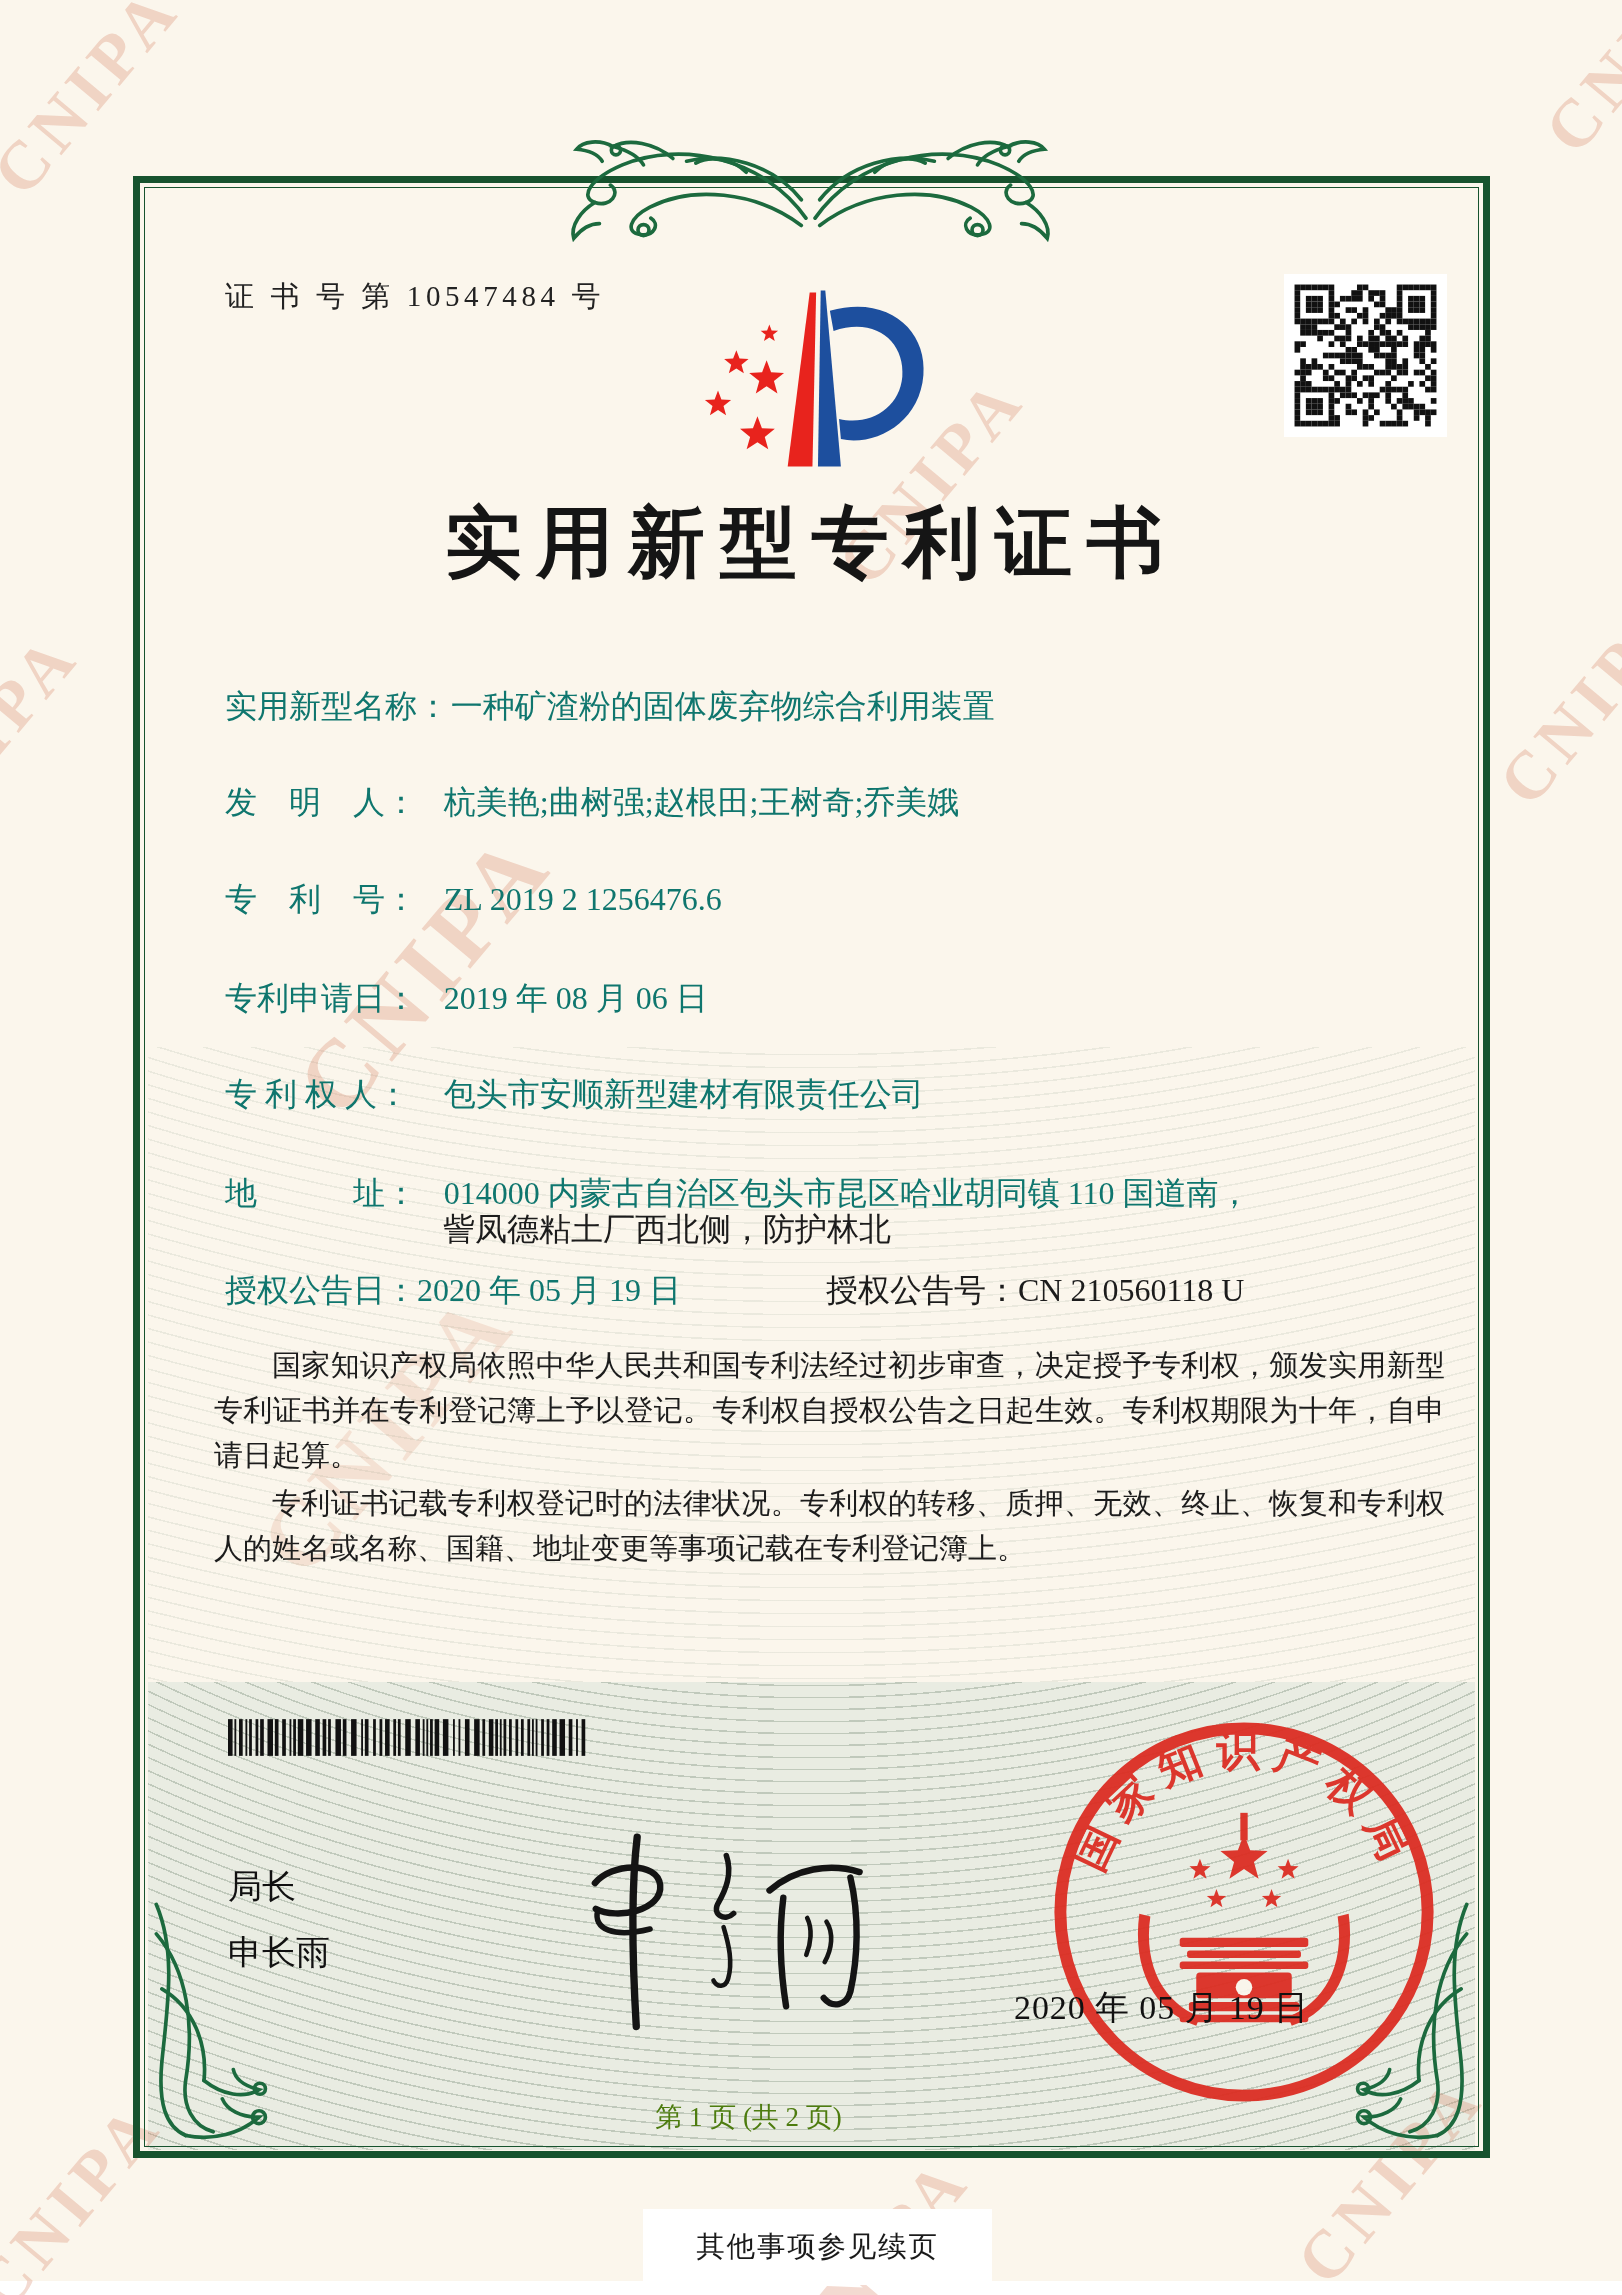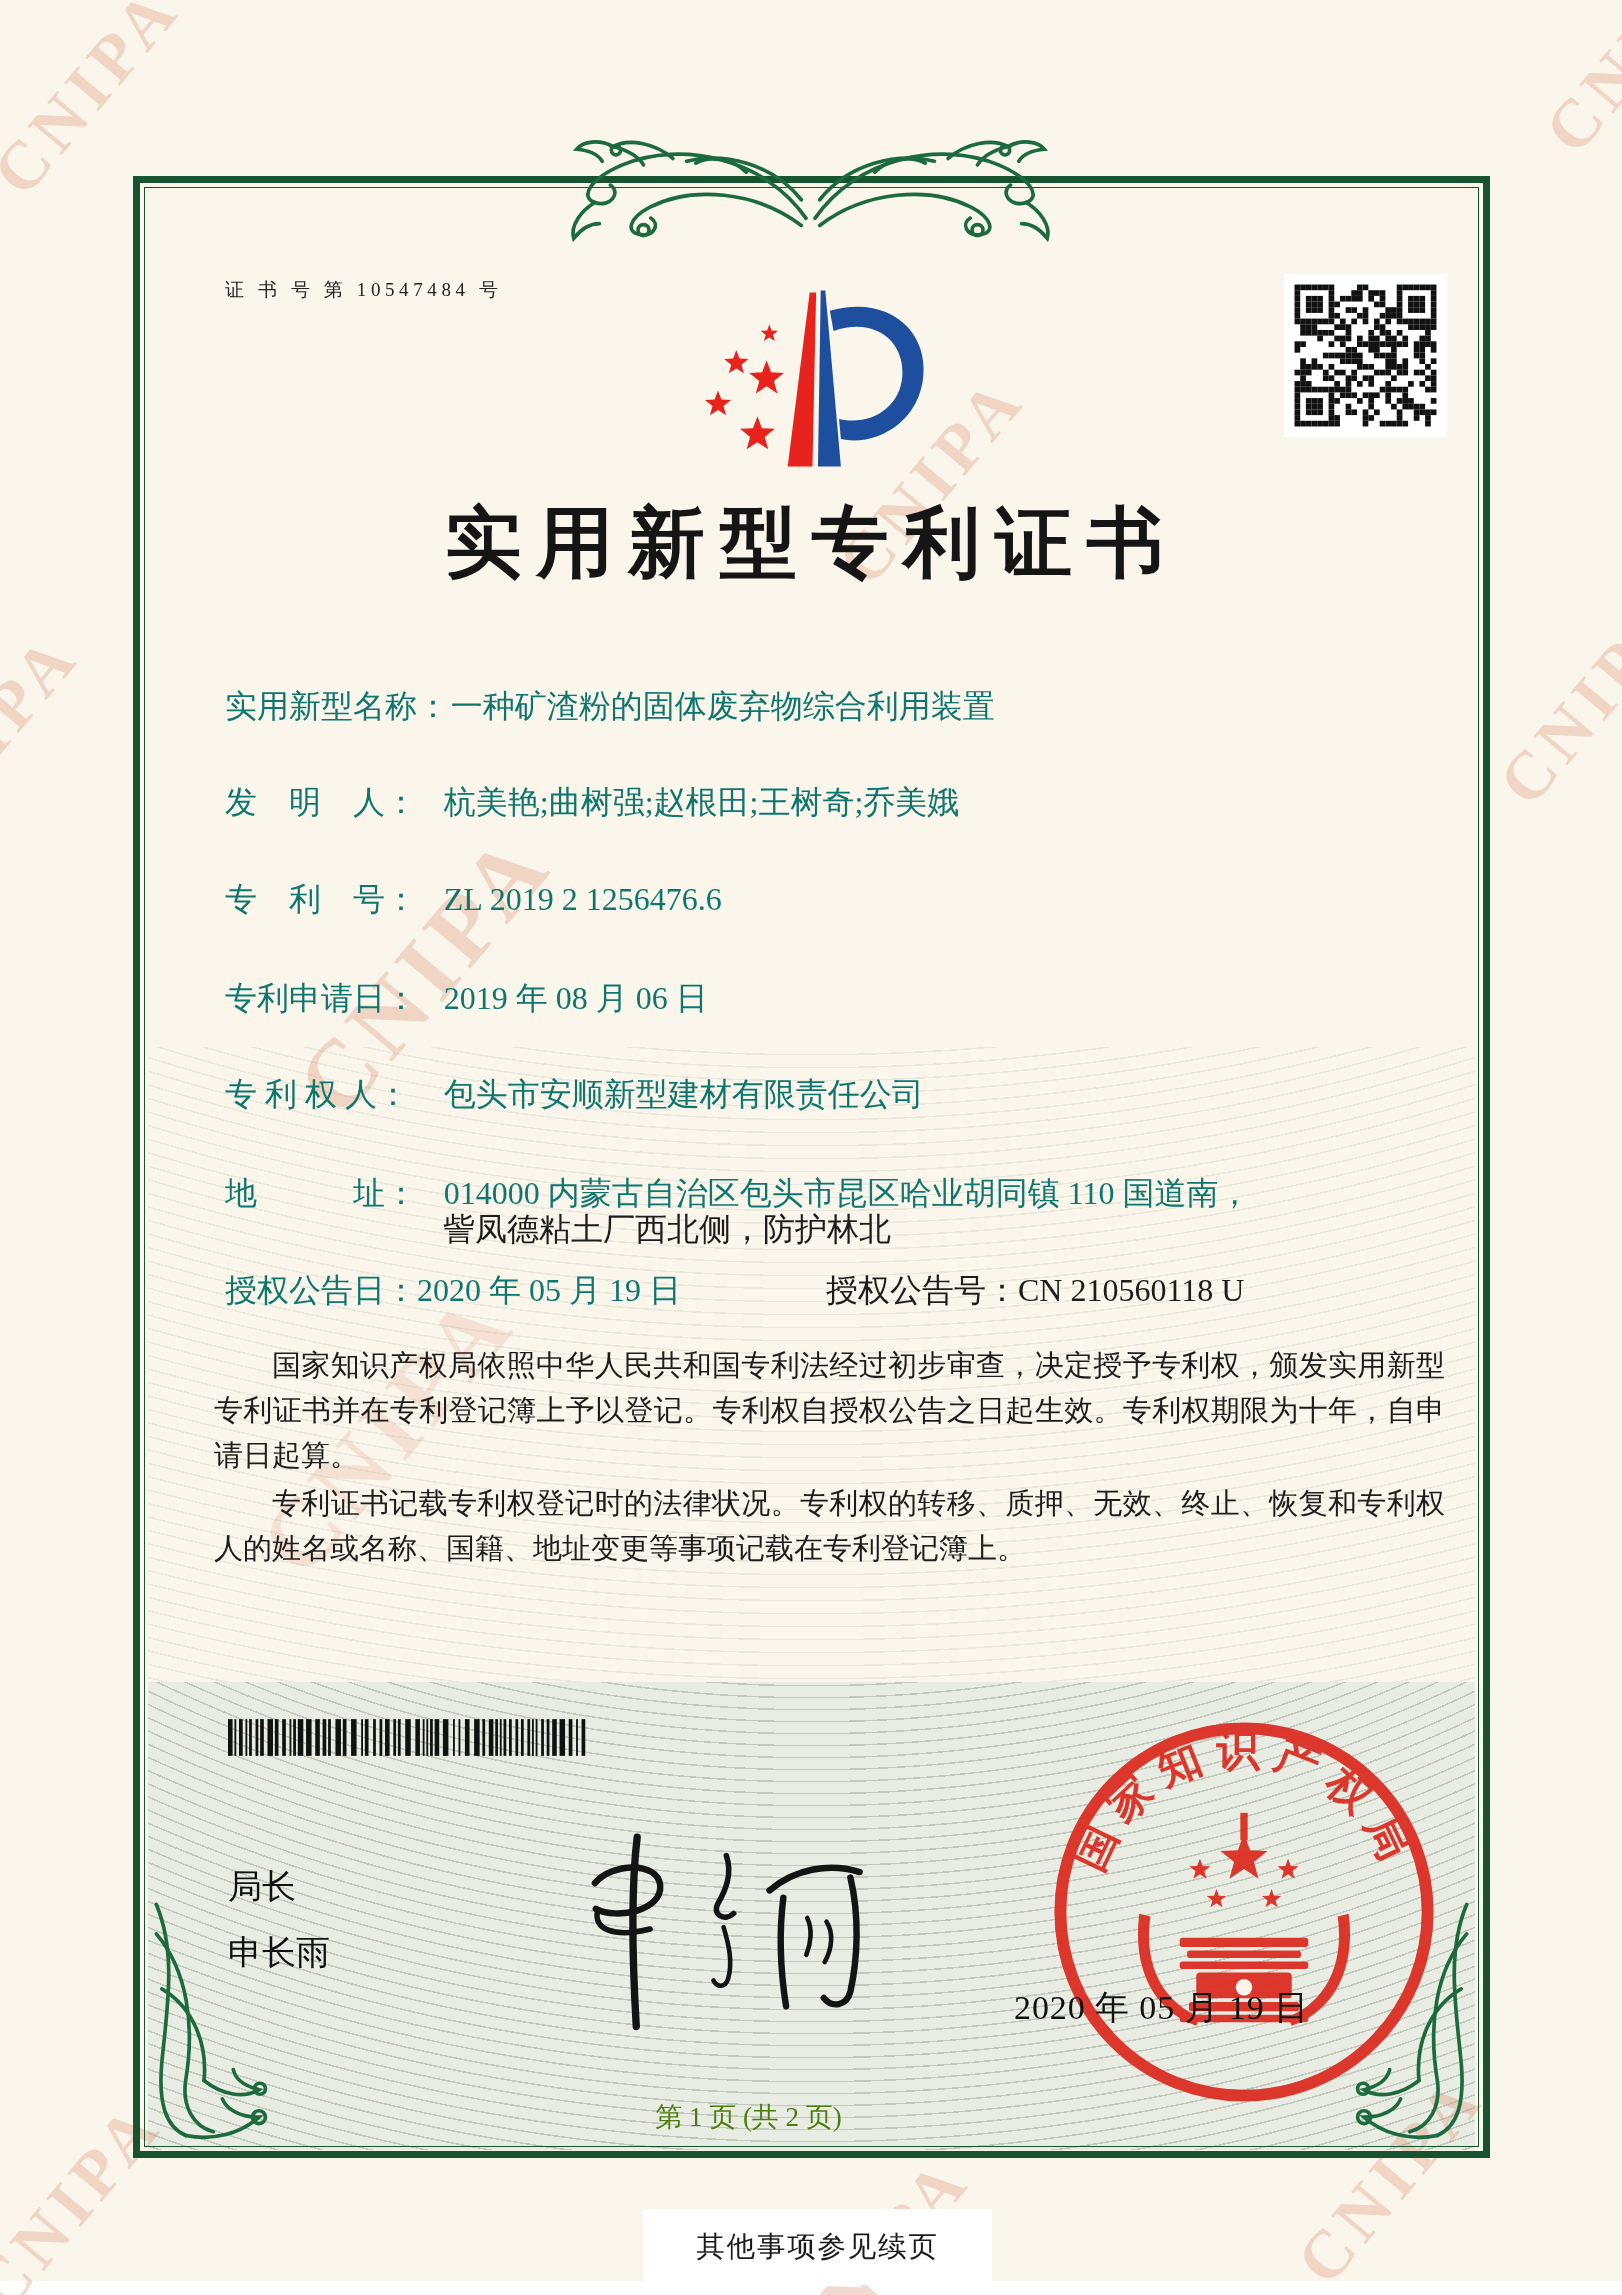--- a/index.html
+++ b/index.html
@@ -22,21 +22,21 @@
       font-family:"Liberation Serif","DejaVu Serif",serif;white-space:nowrap;z-index:2;}
 
   
   .frame{position:absolute;left:133px;top:176px;right:133px;bottom:138px;
          border:7.3px solid #17532e;z-index:3;}
   .frame-inner{position:absolute;inset:3.7px;border:1.8px solid #17532e;}
 
   .orn{position:absolute;z-index:4;}
 
   
-  .certno{position:absolute;left:225px;top:277px;font-size:19px;letter-spacing:4.6px;color:#222;z-index:5;}
+  .certno{position:absolute;left:225px;top:277px;font-size:29px;letter-spacing:4.6px;color:#222;z-index:5;}
   .title{position:absolute;left:133px;right:133px;top:492px;text-align:center;
          font-size:77px;font-weight:600;letter-spacing:14.7px;color:#151515;z-index:5;}
 
   .field{position:absolute;left:225px;font-size:32px;color:#0f766e;z-index:5;white-space:nowrap;}
   .field .lbl{display:inline-block;min-width:217px;}
   .field .val{margin-left:1.8px;}
   .addr2{position:absolute;left:443px;font-size:32px;color:#1c1c1c;z-index:5;}
   .grantno{position:absolute;left:826px;font-size:32px;color:#1c1c1c;z-index:5;white-space:nowrap;}
 
   .paras{position:absolute;left:214px;width:1231px;top:1343px;z-index:5;color:#1c1c1c;}

